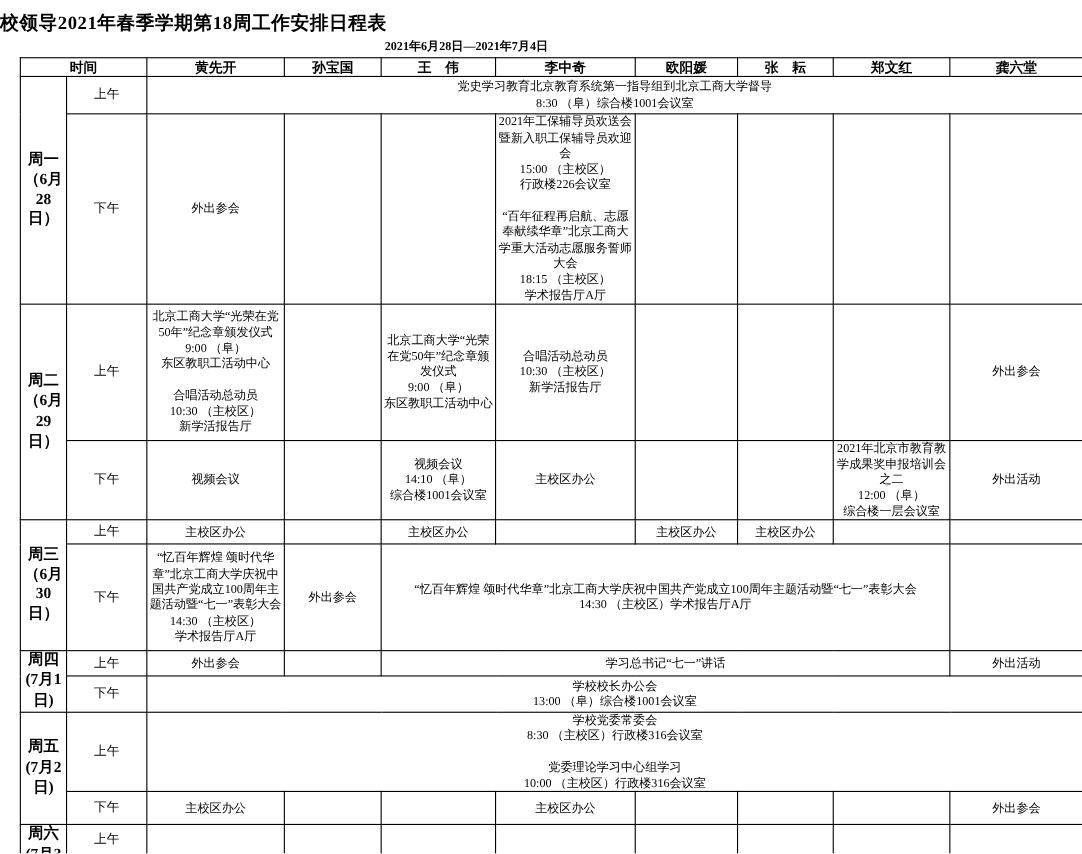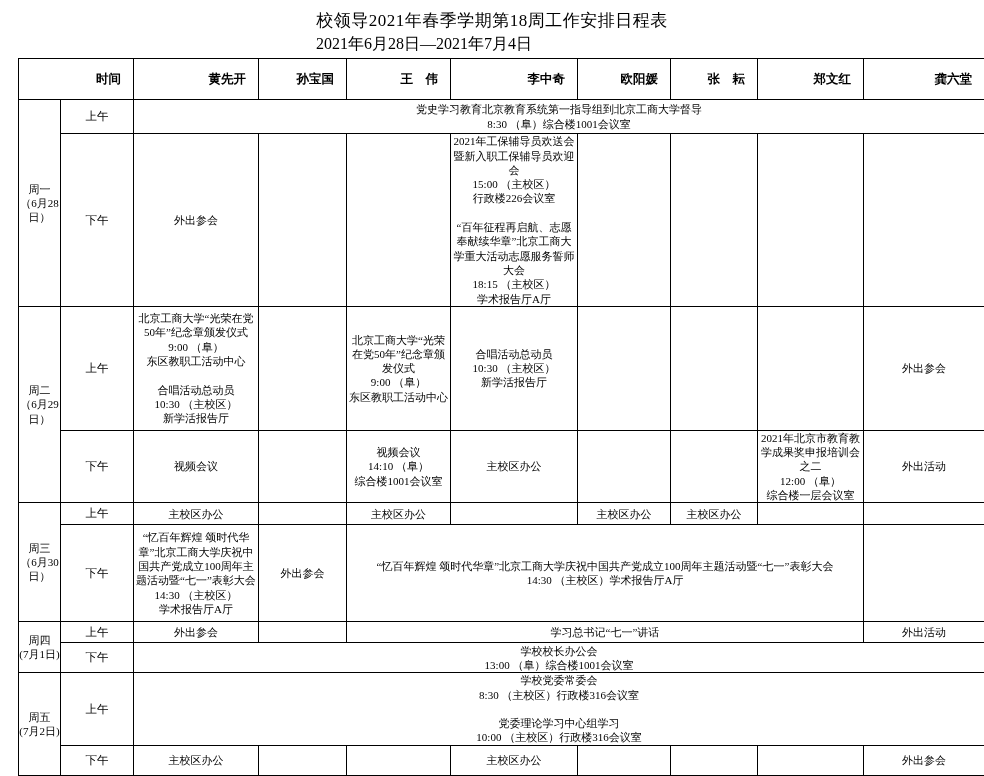--- a/index.html
+++ b/index.html
@@ -1,31 +1,31 @@
 <!DOCTYPE html>
 <html><head>
 <meta charset="utf-8">
 <style>
   html,body{margin:0;padding:0;background:#fff;color:#000;
     font-family:"Liberation Serif","DejaVu Serif",serif;}
   #page{width:984px;height:776px;overflow:hidden;background:#fff;}
-  .title{width:984px;text-align:center;font-weight:normal;font-size:17px;
+  .title{width:984px;font-weight:bold;font-size:17px;
     padding-top:9px;letter-spacing:.5px;}
-  .subtitle{width:848px;text-align:center;font-weight:normal;font-size:16px;
+  .subtitle{width:848px;text-align:center;font-weight:bold;font-size:11px;
     margin-top:2px;margin-bottom:3px;}
   table{border-collapse:collapse;table-layout:fixed;margin-left:18px;
     width:966px;}
   col.c-day{width:42px;} col.c-per{width:73px;}
   col.c0{width:125px;} col.c1{width:88px;} col.c2{width:104px;}
   col.c3{width:127px;} col.c4{width:93px;} col.c5{width:87px;}
   col.c6{width:106px;} col.c7{width:121px;}
   th,td{border:1px solid #000;text-align:center;vertical-align:middle;
     padding:0 2px;font-size:11px;line-height:1.3;overflow:hidden;}
-  th{height:15px;font-size:12.5px;font-weight:bold;padding:12px;text-align:right;}
-  td.day{font-weight:normal;font-size:11px;white-space:pre-line;padding:0;}
+  th{height:15px;font-size:12.5px;font-weight:bold;padding:0;}
+  td.day{font-weight:bold;font-size:14px;white-space:pre-line;padding:0;}
   td.period{font-size:11.5px;padding:0;}
   td.cell{white-space:pre-line;}
 </style>
 </head>
 <body>
 
 <div id="page">
   <div class="title">校领导2021年春季学期第18周工作安排日程表</div>
   <div class="subtitle">2021年6月28日—2021年7月4日</div>
   <table>

